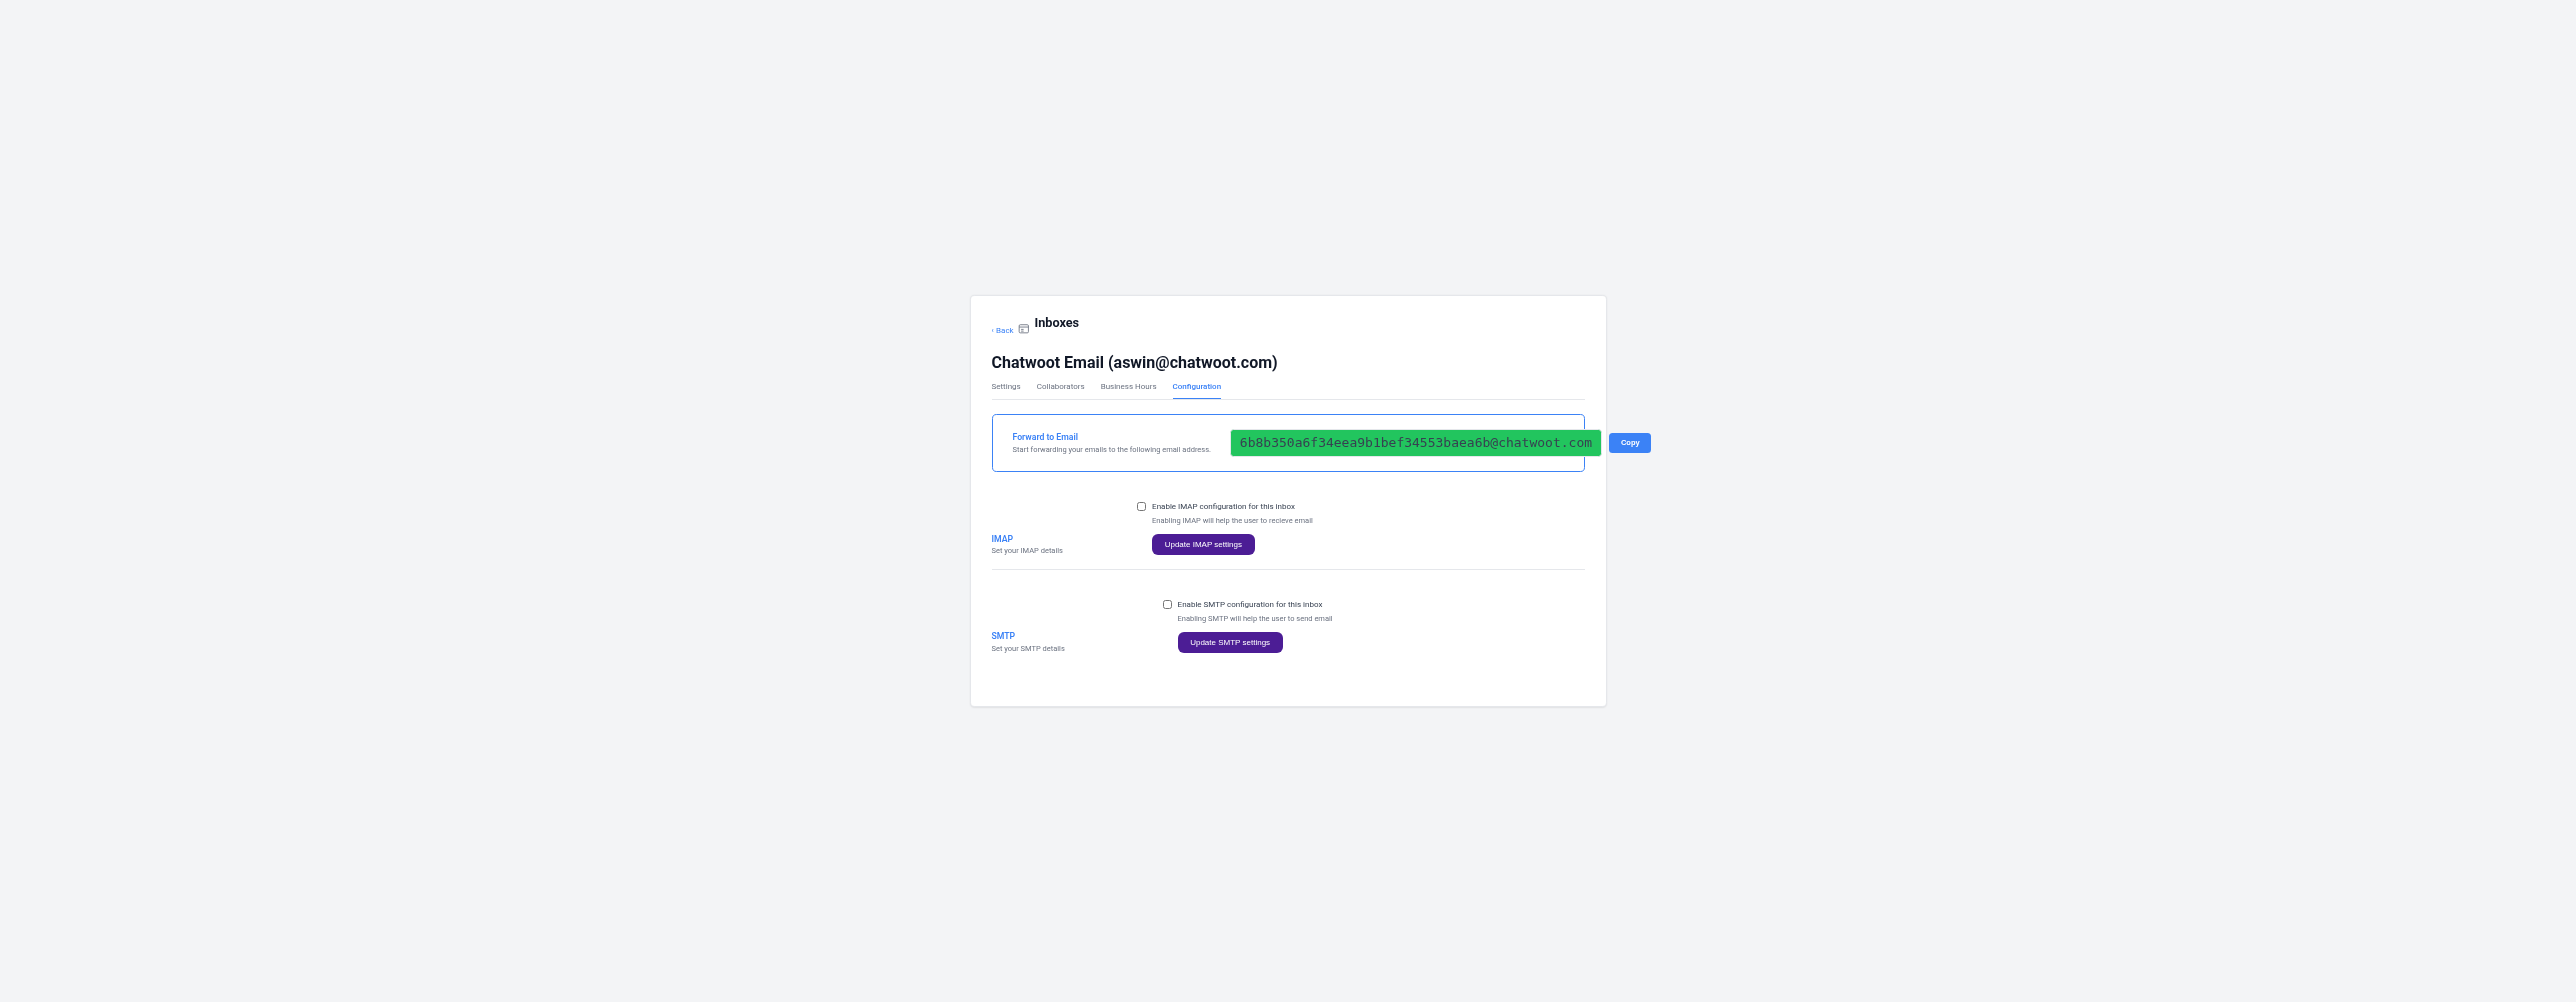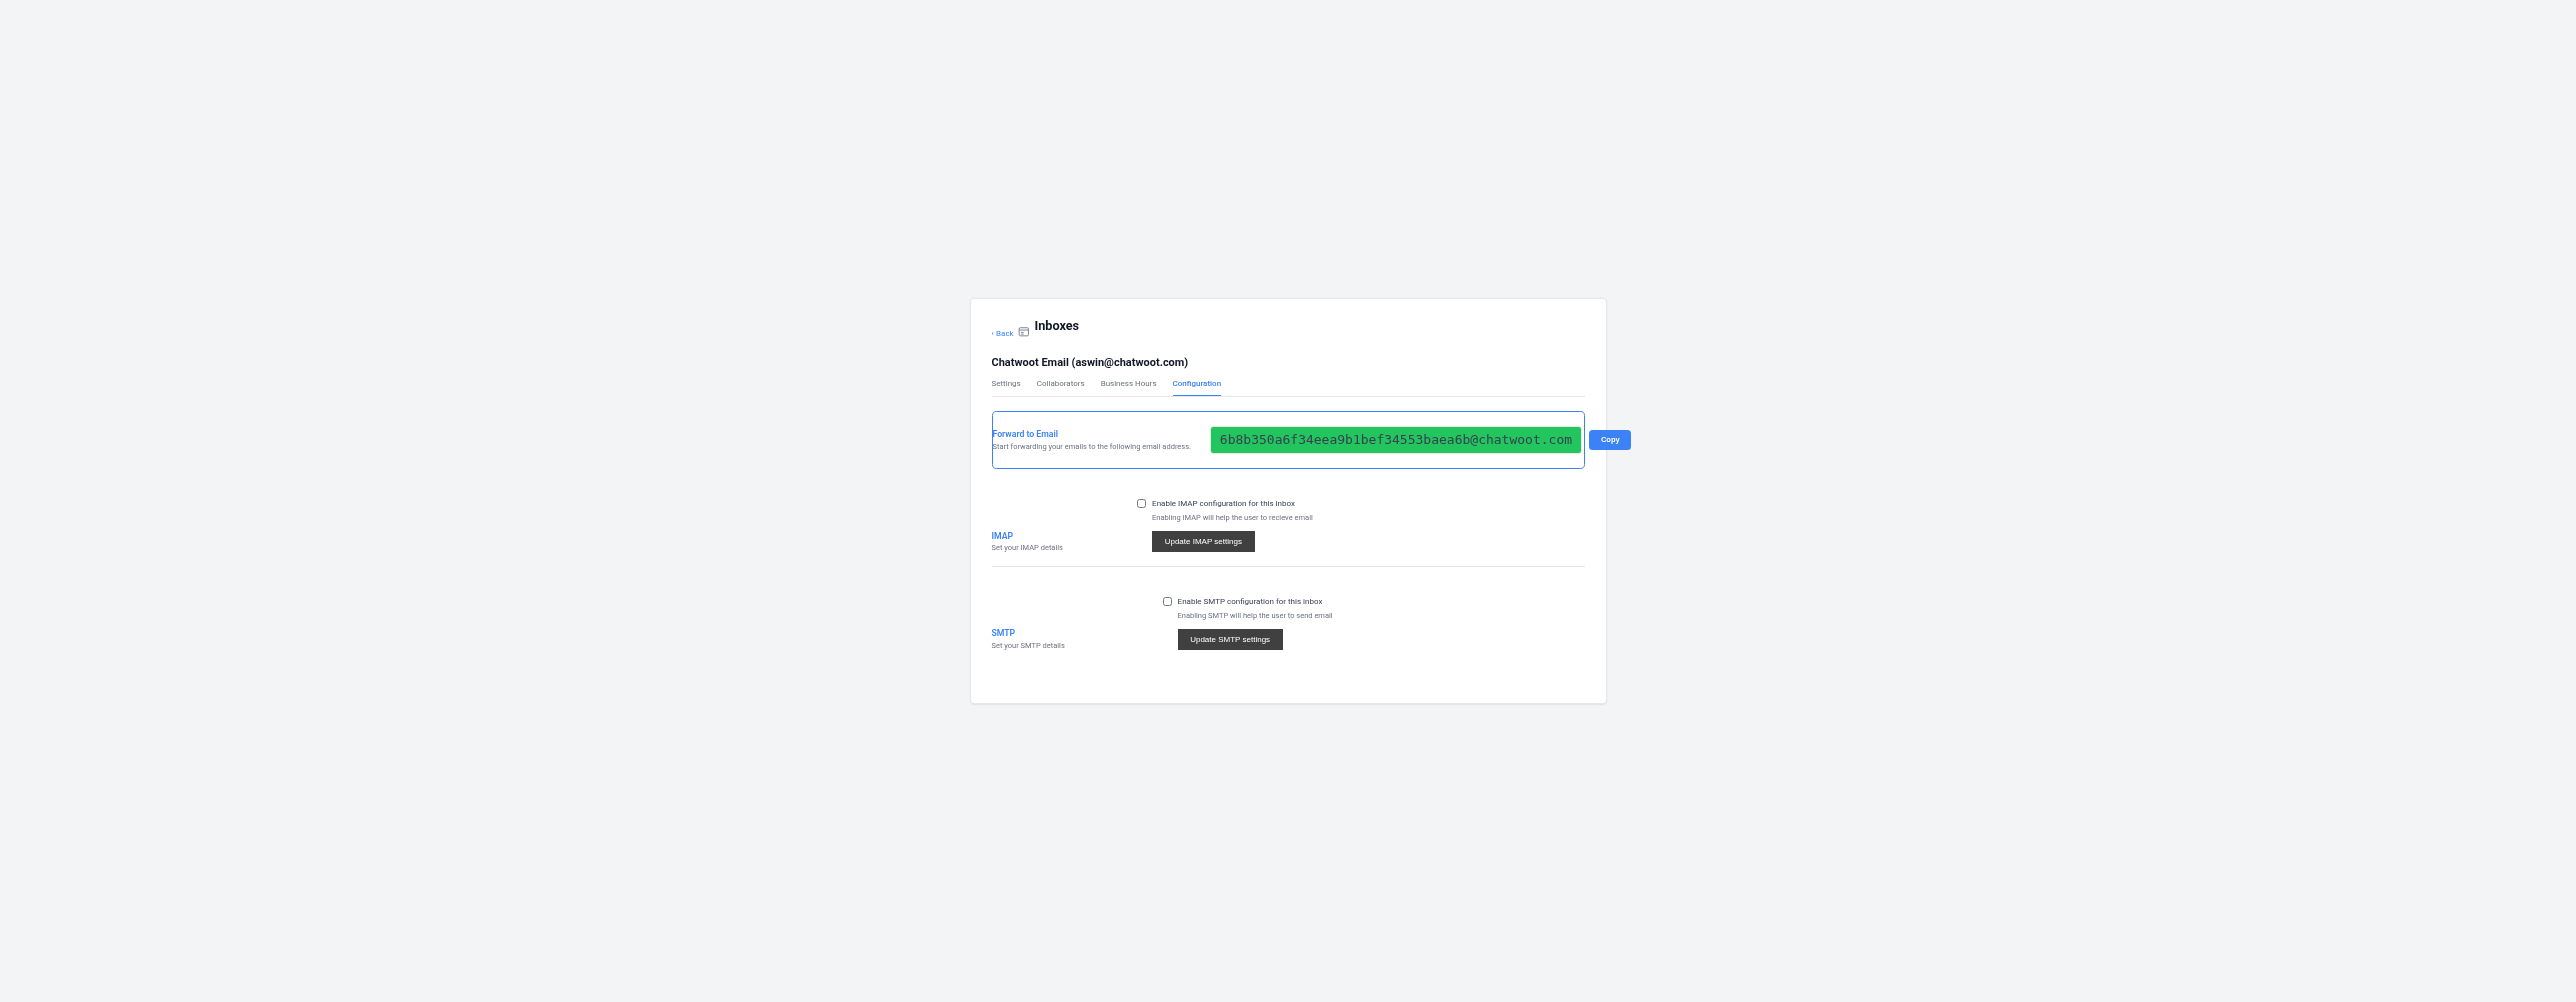--- a/index.html
+++ b/index.html
@@ -80,21 +80,21 @@
 
     .tab.active {
       color: #3b82f6;
       border-bottom: 1.2px solid #3b82f6;
       font-weight: 500;
     }
 
     .section-card {
       border: 1.2px solid #3b82f6;
       border-radius: 4.6px;
-      padding: 14px 0;
+      padding: 14px 20px;
       margin-bottom: 16px;
       background: #fff;
       display: flex;
       align-items: center;
       gap: 18.5px;
     }
 
     .section-card.plain {
       border: none;
       border-bottom: 0.6px solid #e5e7eb;
@@ -180,24 +180,24 @@
     }
 
     .hint-text {
       font-size: 7.5px;
       color: #6b7280;
       margin-bottom: 9.3px;
       margin-left: 15px;
     }
 
     .update-button {
-      background: #404040;
+      background: #4c1d95;
       color: #fff;
       border: none;
-      border-radius: 0;
+      border-radius: 6px;
       padding: 5.8px 12.7px;
       font-size: 8px;
       font-weight: 500;
       cursor: pointer;
       margin-left: 15px;
     }
   </style>
 </head>
 <body>
 
@@ -212,21 +212,21 @@
       <svg width="11.6" height="11.6" viewBox="0 0 20 20" fill="none" xmlns="http://www.w3.org/2000/svg">
         <rect x="2" y="3" width="16" height="14" rx="2" stroke="#6b7280" stroke-width="1.5" fill="none"></rect>
         <path d="M2 7h16" stroke="#6b7280" stroke-width="1.5"></path>
         <path d="M6 11h3M6 14h3" stroke="#6b7280" stroke-width="1.5" stroke-linecap="round"></path>
       </svg>
     </span>
     <h1 class="page-title" style="margin-bottom:16px;">Inboxes</h1>
   </div>
 
   <div style="margin-bottom: 10.4px;">
-    <span style="font-size:11px; font-weight:700; color:#111827;">Chatwoot Email (aswin@chatwoot.com)</span>
+    <span style="font-size:16px; font-weight:700; color:#111827;">Chatwoot Email (aswin@chatwoot.com)</span>
   </div>
 
   <div class="tabs">
     <div class="tab">Settings</div>
     <div class="tab">Collaborators</div>
     <div class="tab">Business Hours</div>
     <div class="tab active">Configuration</div>
   </div>
 
   <div class="section-card">

